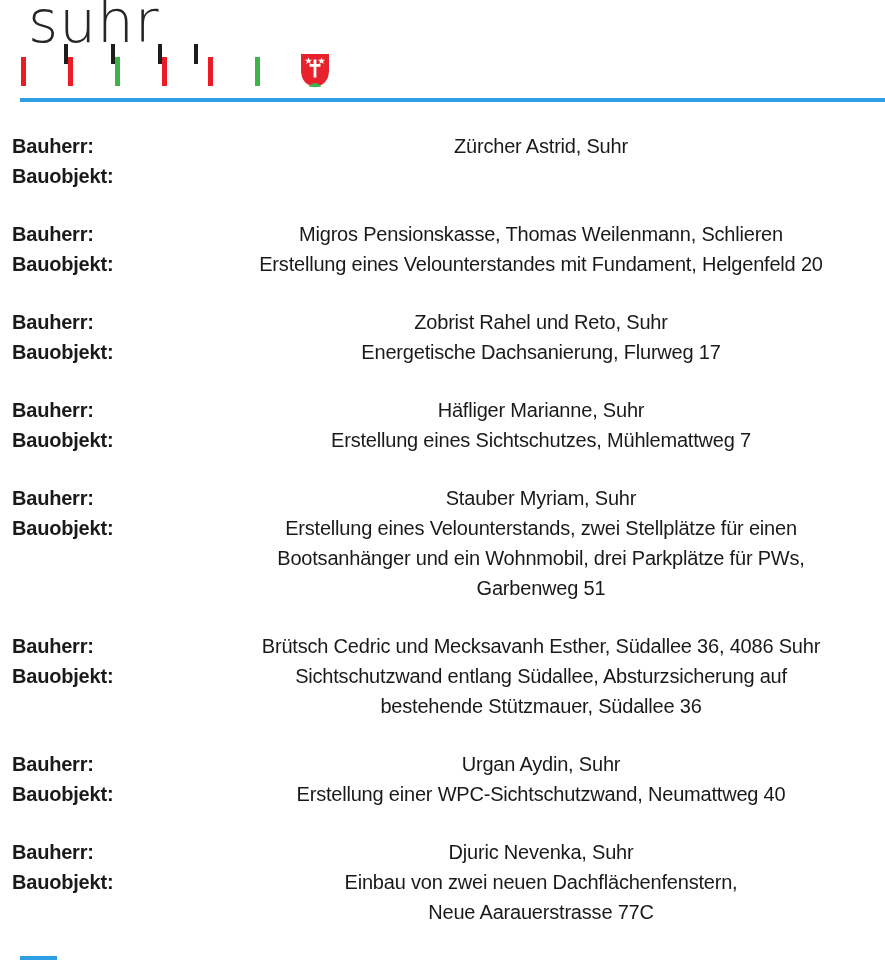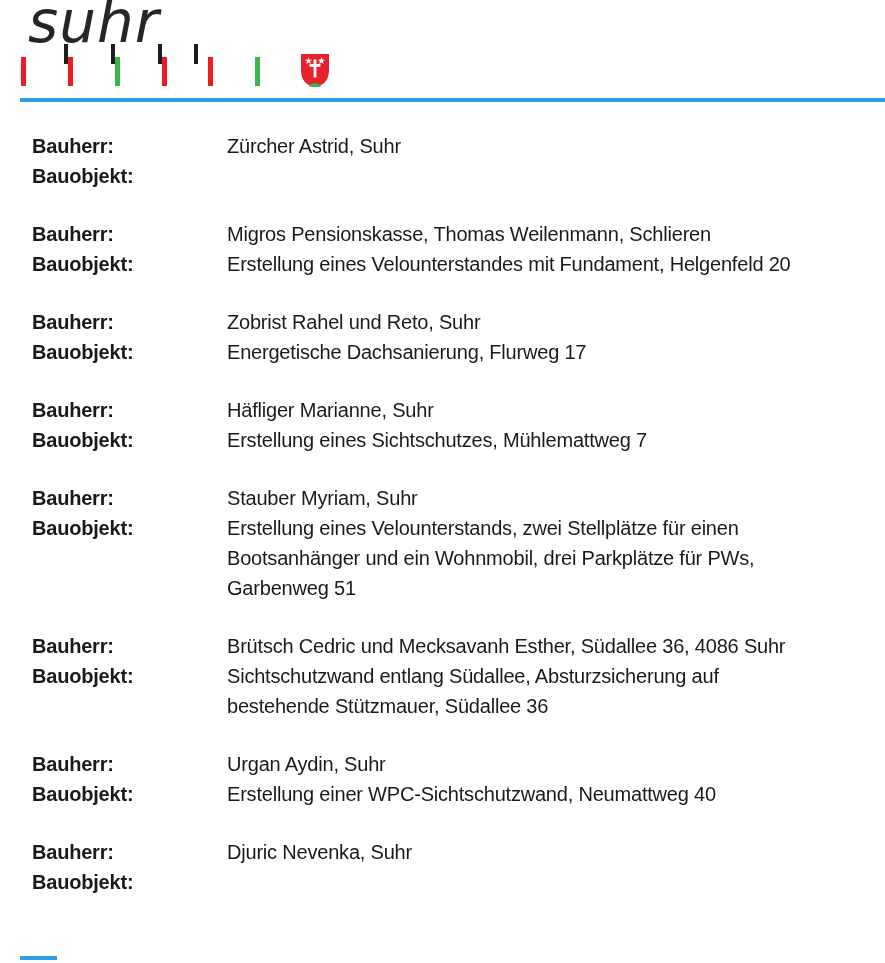--- a/index.html
+++ b/index.html
@@ -6,21 +6,21 @@
   body {
     width: 885px; height: 963px;
     background: #ffffff;
     font-family: "Liberation Sans", sans-serif;
     color: #1a1a1a;
     position: relative;
     overflow: hidden;
   }
 
   
-  .header { position: relative; height: 102px; font-style: italic; }
+  .header { position: relative; height: 102px; }
   .wordmark {
     position: absolute; left: 28px; top: -12px;
     font-family: "DejaVu Sans", sans-serif;
     font-weight: 200;
     font-size: 58px;
     letter-spacing: 1px;
     color: #262626;
   }
   .logo-tick {
     position: absolute; width: 4px; height: 20px; top: 44px;
@@ -41,31 +41,31 @@
   .logo-bars span:nth-child(5) { left: 208px; }
   .logo-bars span:nth-child(6) { left: 255px; }
 
   .crest { position: absolute; left: 299px; top: 53px; }
 
   .top-rule {
     position: absolute; left: 20px; right: 0; top: 98px; height: 4px;
   }
 
   
-  .permit-list { padding: 29px 10px 0 32px; }
+  .permit-list { padding: 29px 10px 0 12px; }
   .entry {
     display: grid;
     grid-template-columns: 195px 1fr;
     font-size: 20px;
     line-height: 30px;
     letter-spacing: -0.2px;
     margin-bottom: 28px;
   }
   .entry .label { font-weight: 700; }
-  .entry .value { white-space: pre-line; }
+  .entry .value { white-space: pre-line; text-align: center; }
 
   
   .bottom-rule {
     position: absolute; left: 20px; top: 956px; width: 37px; height: 4px;
   }
 </style>
 </head>
 <body>
 
 <div class="header">
@@ -144,16 +144,18 @@
     <div class="label">Bauherr:</div>
     <div class="value">Urgan Aydin, Suhr</div>
     <div class="label">Bauobjekt:</div>
     <div class="value">Erstellung einer WPC-Sichtschutzwand, Neumattweg 40</div>
   </div>
 
   <div class="entry">
     <div class="label">Bauherr:</div>
     <div class="value">Djuric Nevenka, Suhr</div>
     <div class="label">Bauobjekt:</div>
+    <div class="value">Einbau von zwei neuen Dachflächenfenstern,
+Neue Aarauerstrasse 77C</div>
   </div>
 </main>
 
 <div class="bottom-rule" style="background: rgb(46, 159, 229);"></div>
 
 </body></html>

